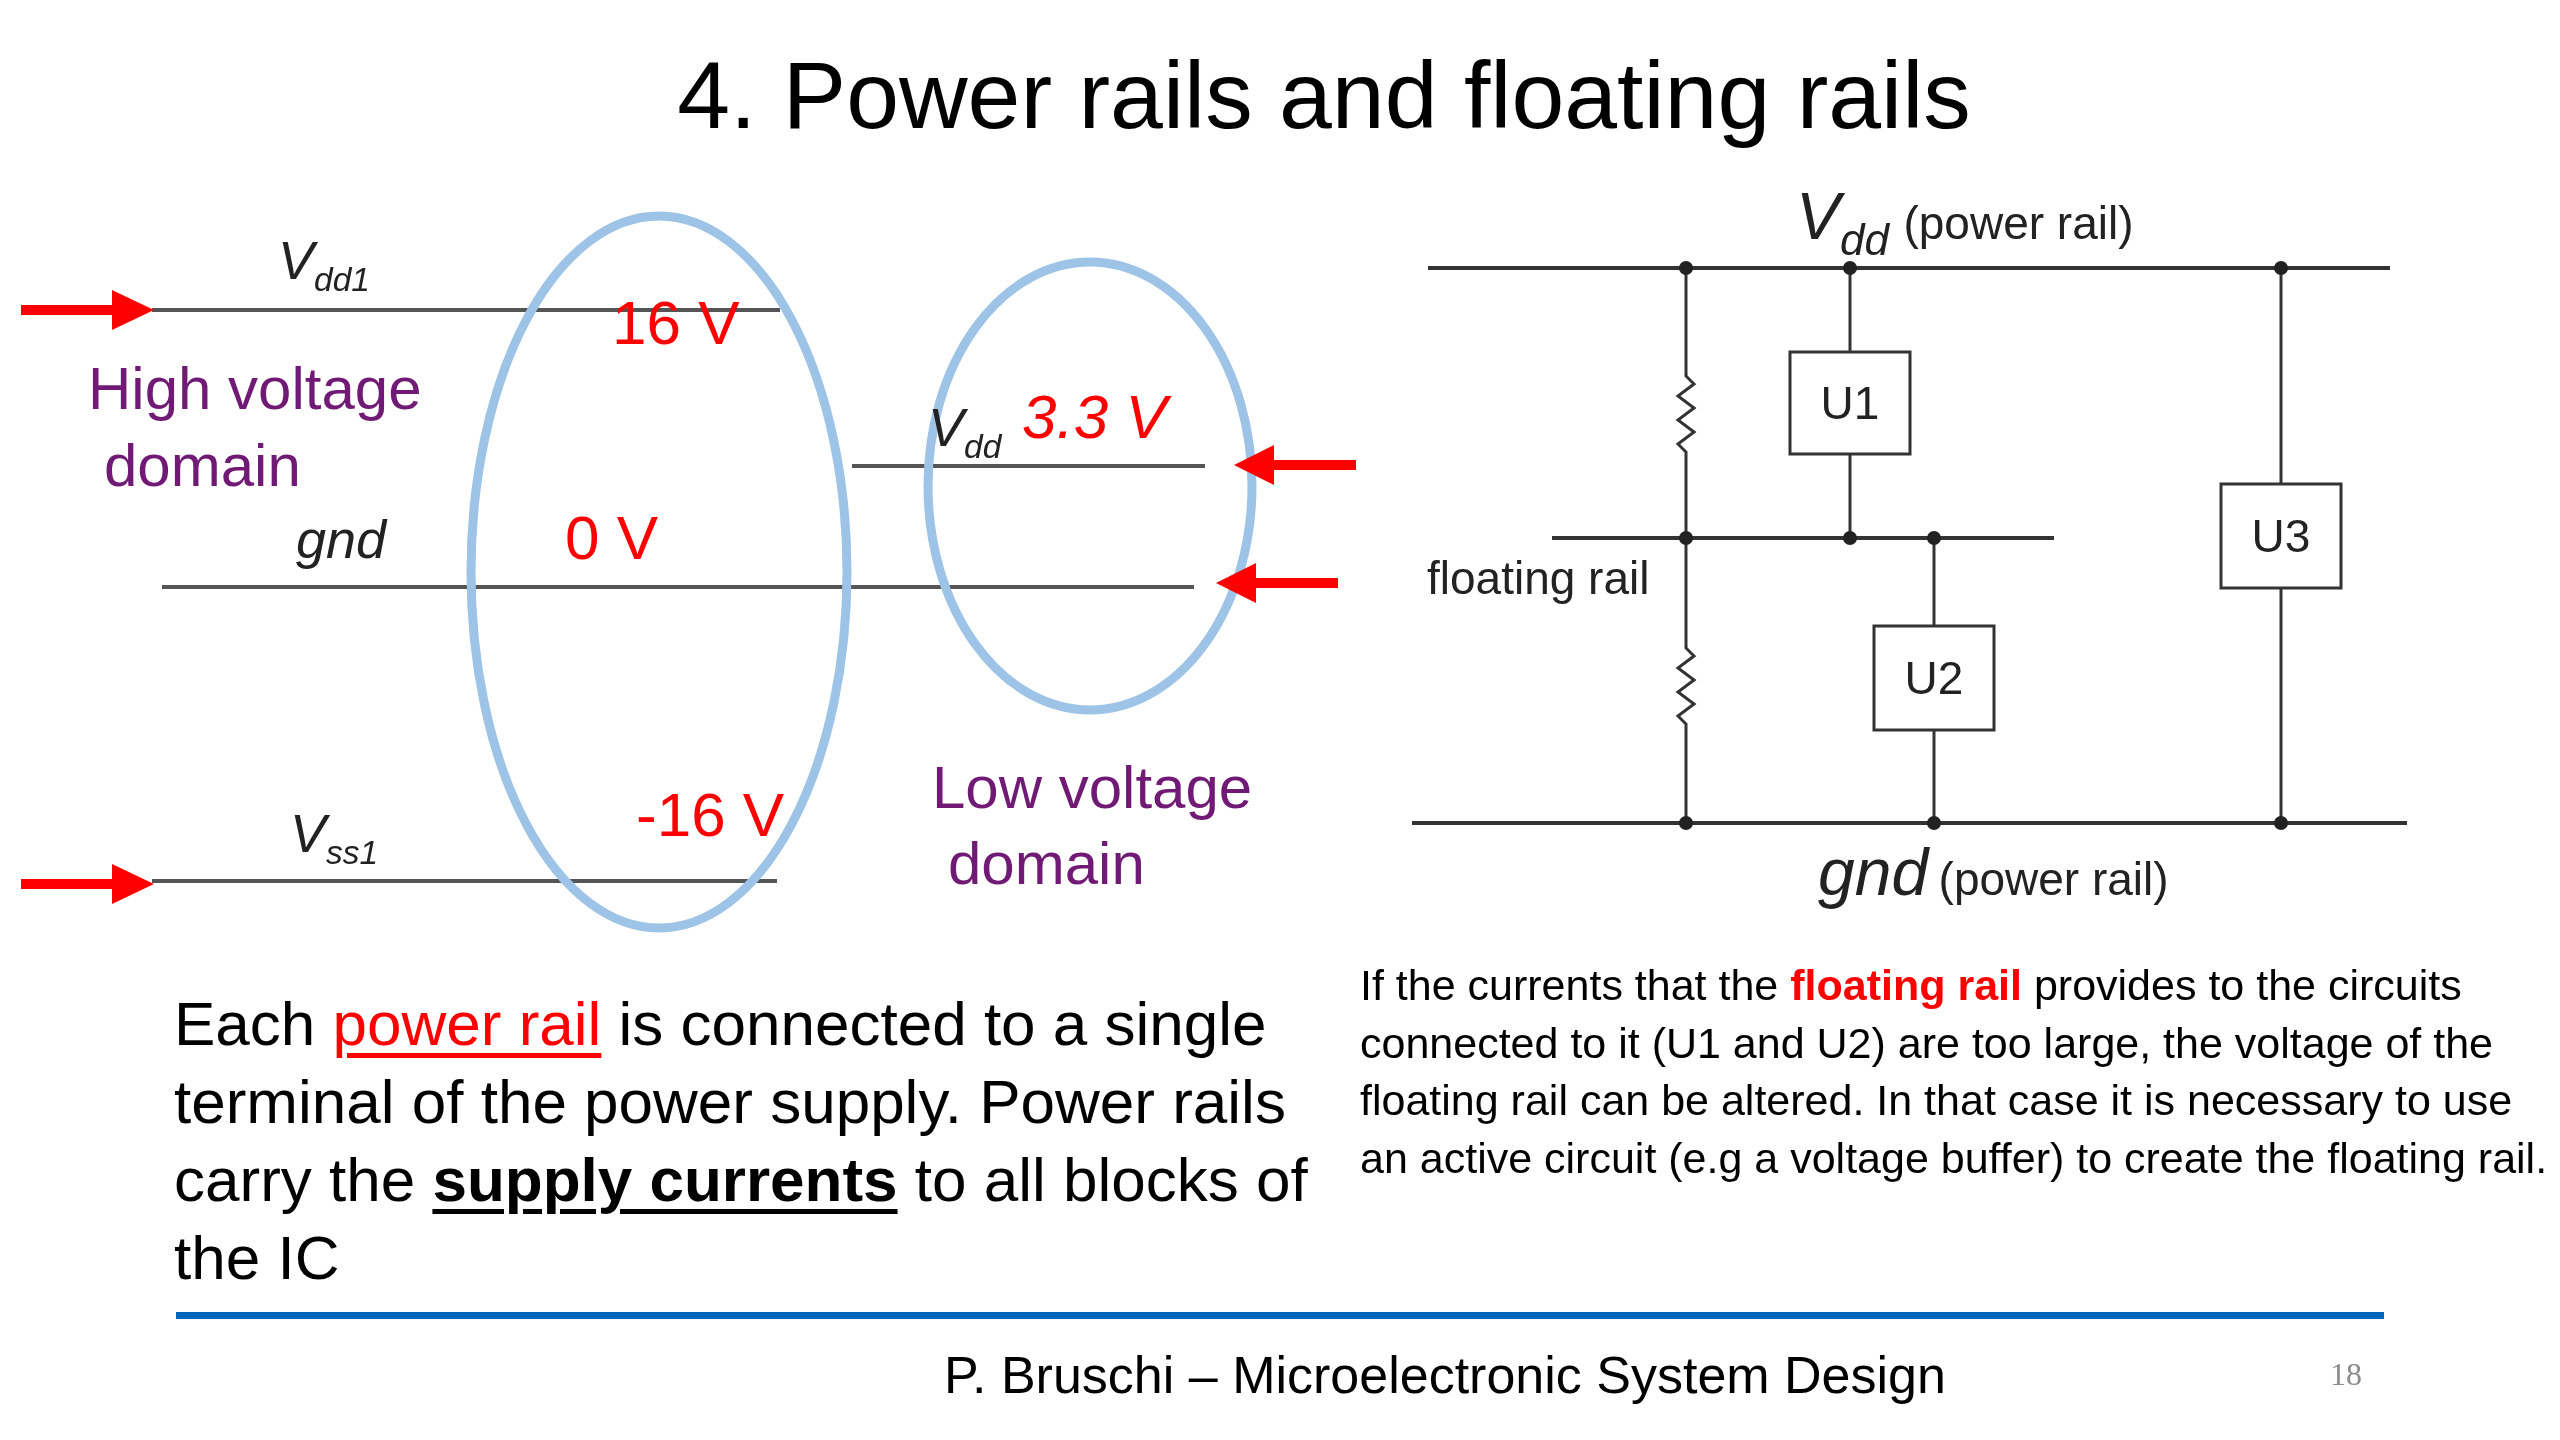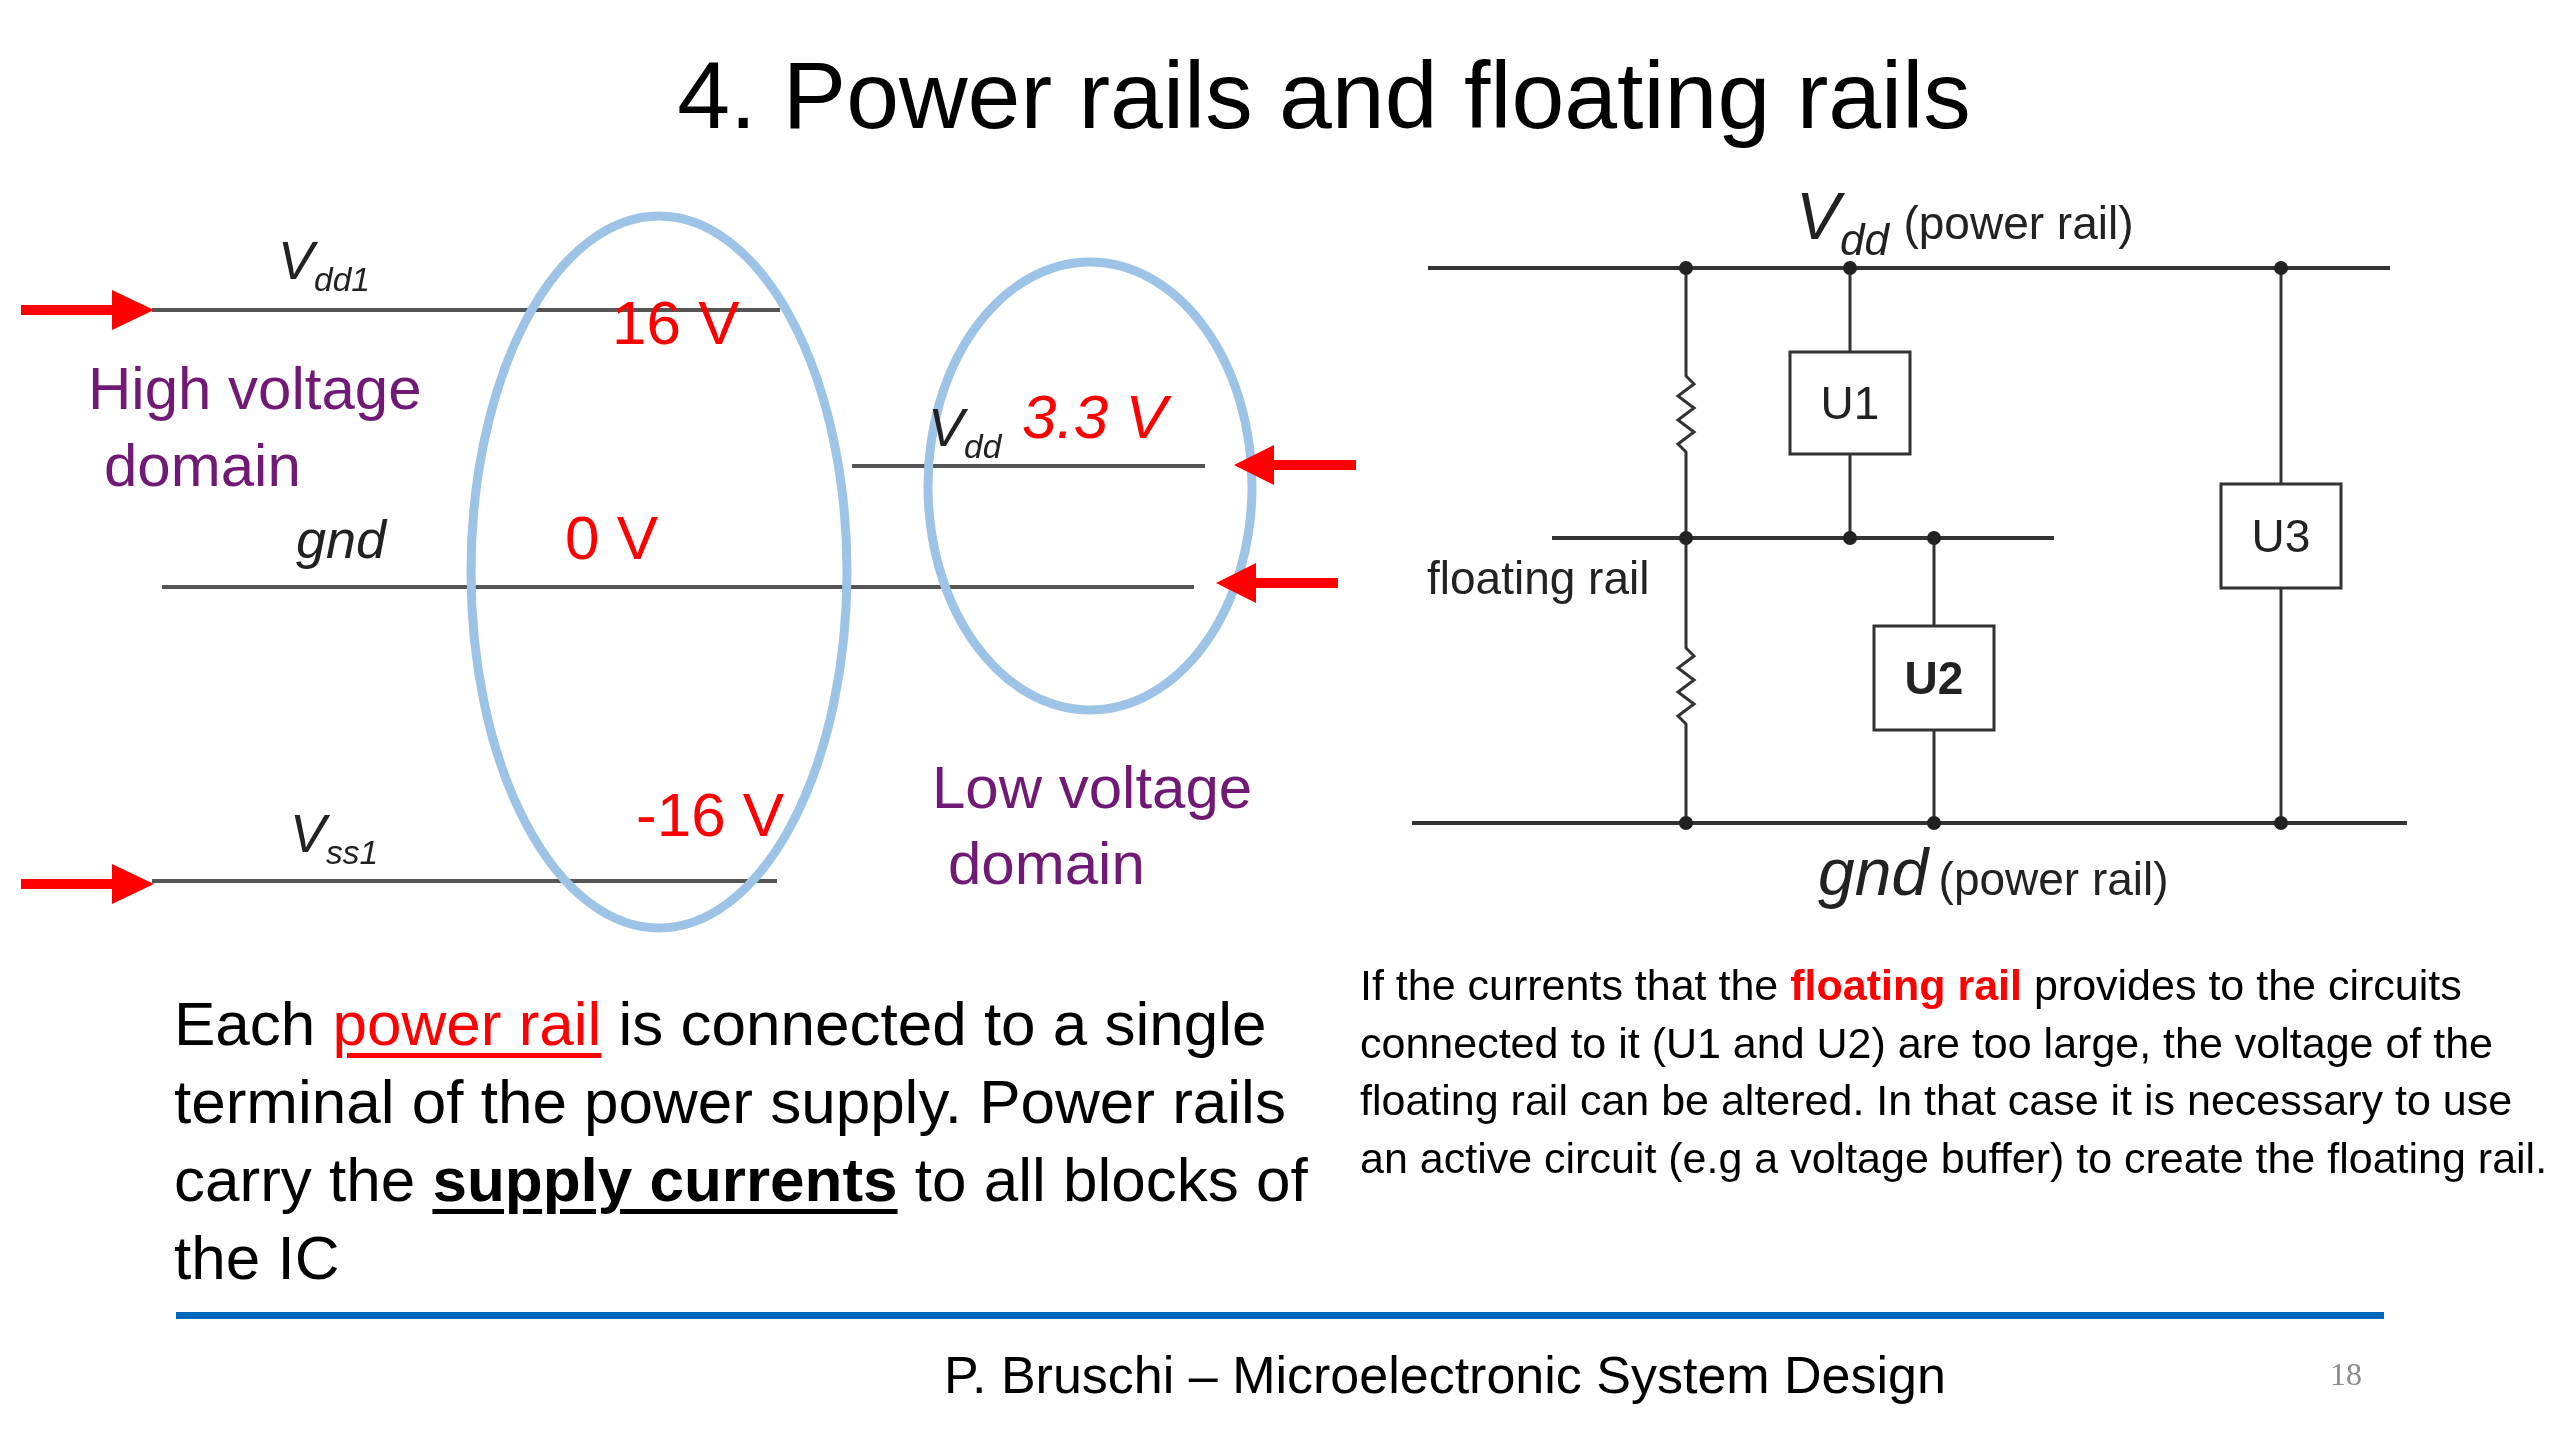--- a/index.html
+++ b/index.html
@@ -120,21 +120,21 @@
 <div class="abs domain-label blue" style="left:948px; top:818px;">domain</div>
 
 <div class="abs" style="left:1796px; top:178px;">
   <span style="font-size:66px; font-style:italic; color:#222;">V</span><span class="sub" style="font-size:44px; font-style:italic; color:#222; top:16px;">dd</span>
   <span class="circ-text" style="margin-left:10px;">(power rail)</span>
 </div>
 
 <div class="abs circ-text" style="left:1427px; top:551px;">floating rail</div>
 
 <div class="abs box-label" style="left:1790px; top:376px; width:120px;">U1</div>
-<div class="abs box-label" style="left:1874px; top:651px; width:120px;font-weight:bold;">U2</div>
+<div class="abs box-label" style="left:1874px; top:651px; width:120px;">U2</div>
 <div class="abs box-label" style="left:2221px; top:509px; width:120px;">U3</div>
 
 <div class="abs" style="left:1818px; top:834px;text-align:center;">
   <span style="font-size:66px; font-style:italic; color:#222;">gnd</span>
   <span class="circ-text" style="margin-left:6px;">(power rail)</span>
 </div>
 
 <div id="left-paragraph" class="abs"><span>Each </span><span class="em-red">power rail</span><span> is connected to a single terminal of the power supply. Power rails carry the </span><span class="em-black">supply currents</span><span> to all blocks of the IC</span></div>
 
 <div id="right-paragraph" class="abs"><span>If the currents that the </span><span class="em-red">floating rail</span><span> provides to the circuits connected to it (U1 and U2) are too large, the voltage of the floating rail can be altered. In that case it is necessary to use an active circuit (e.g a voltage buffer) to create the floating rail.</span></div>

